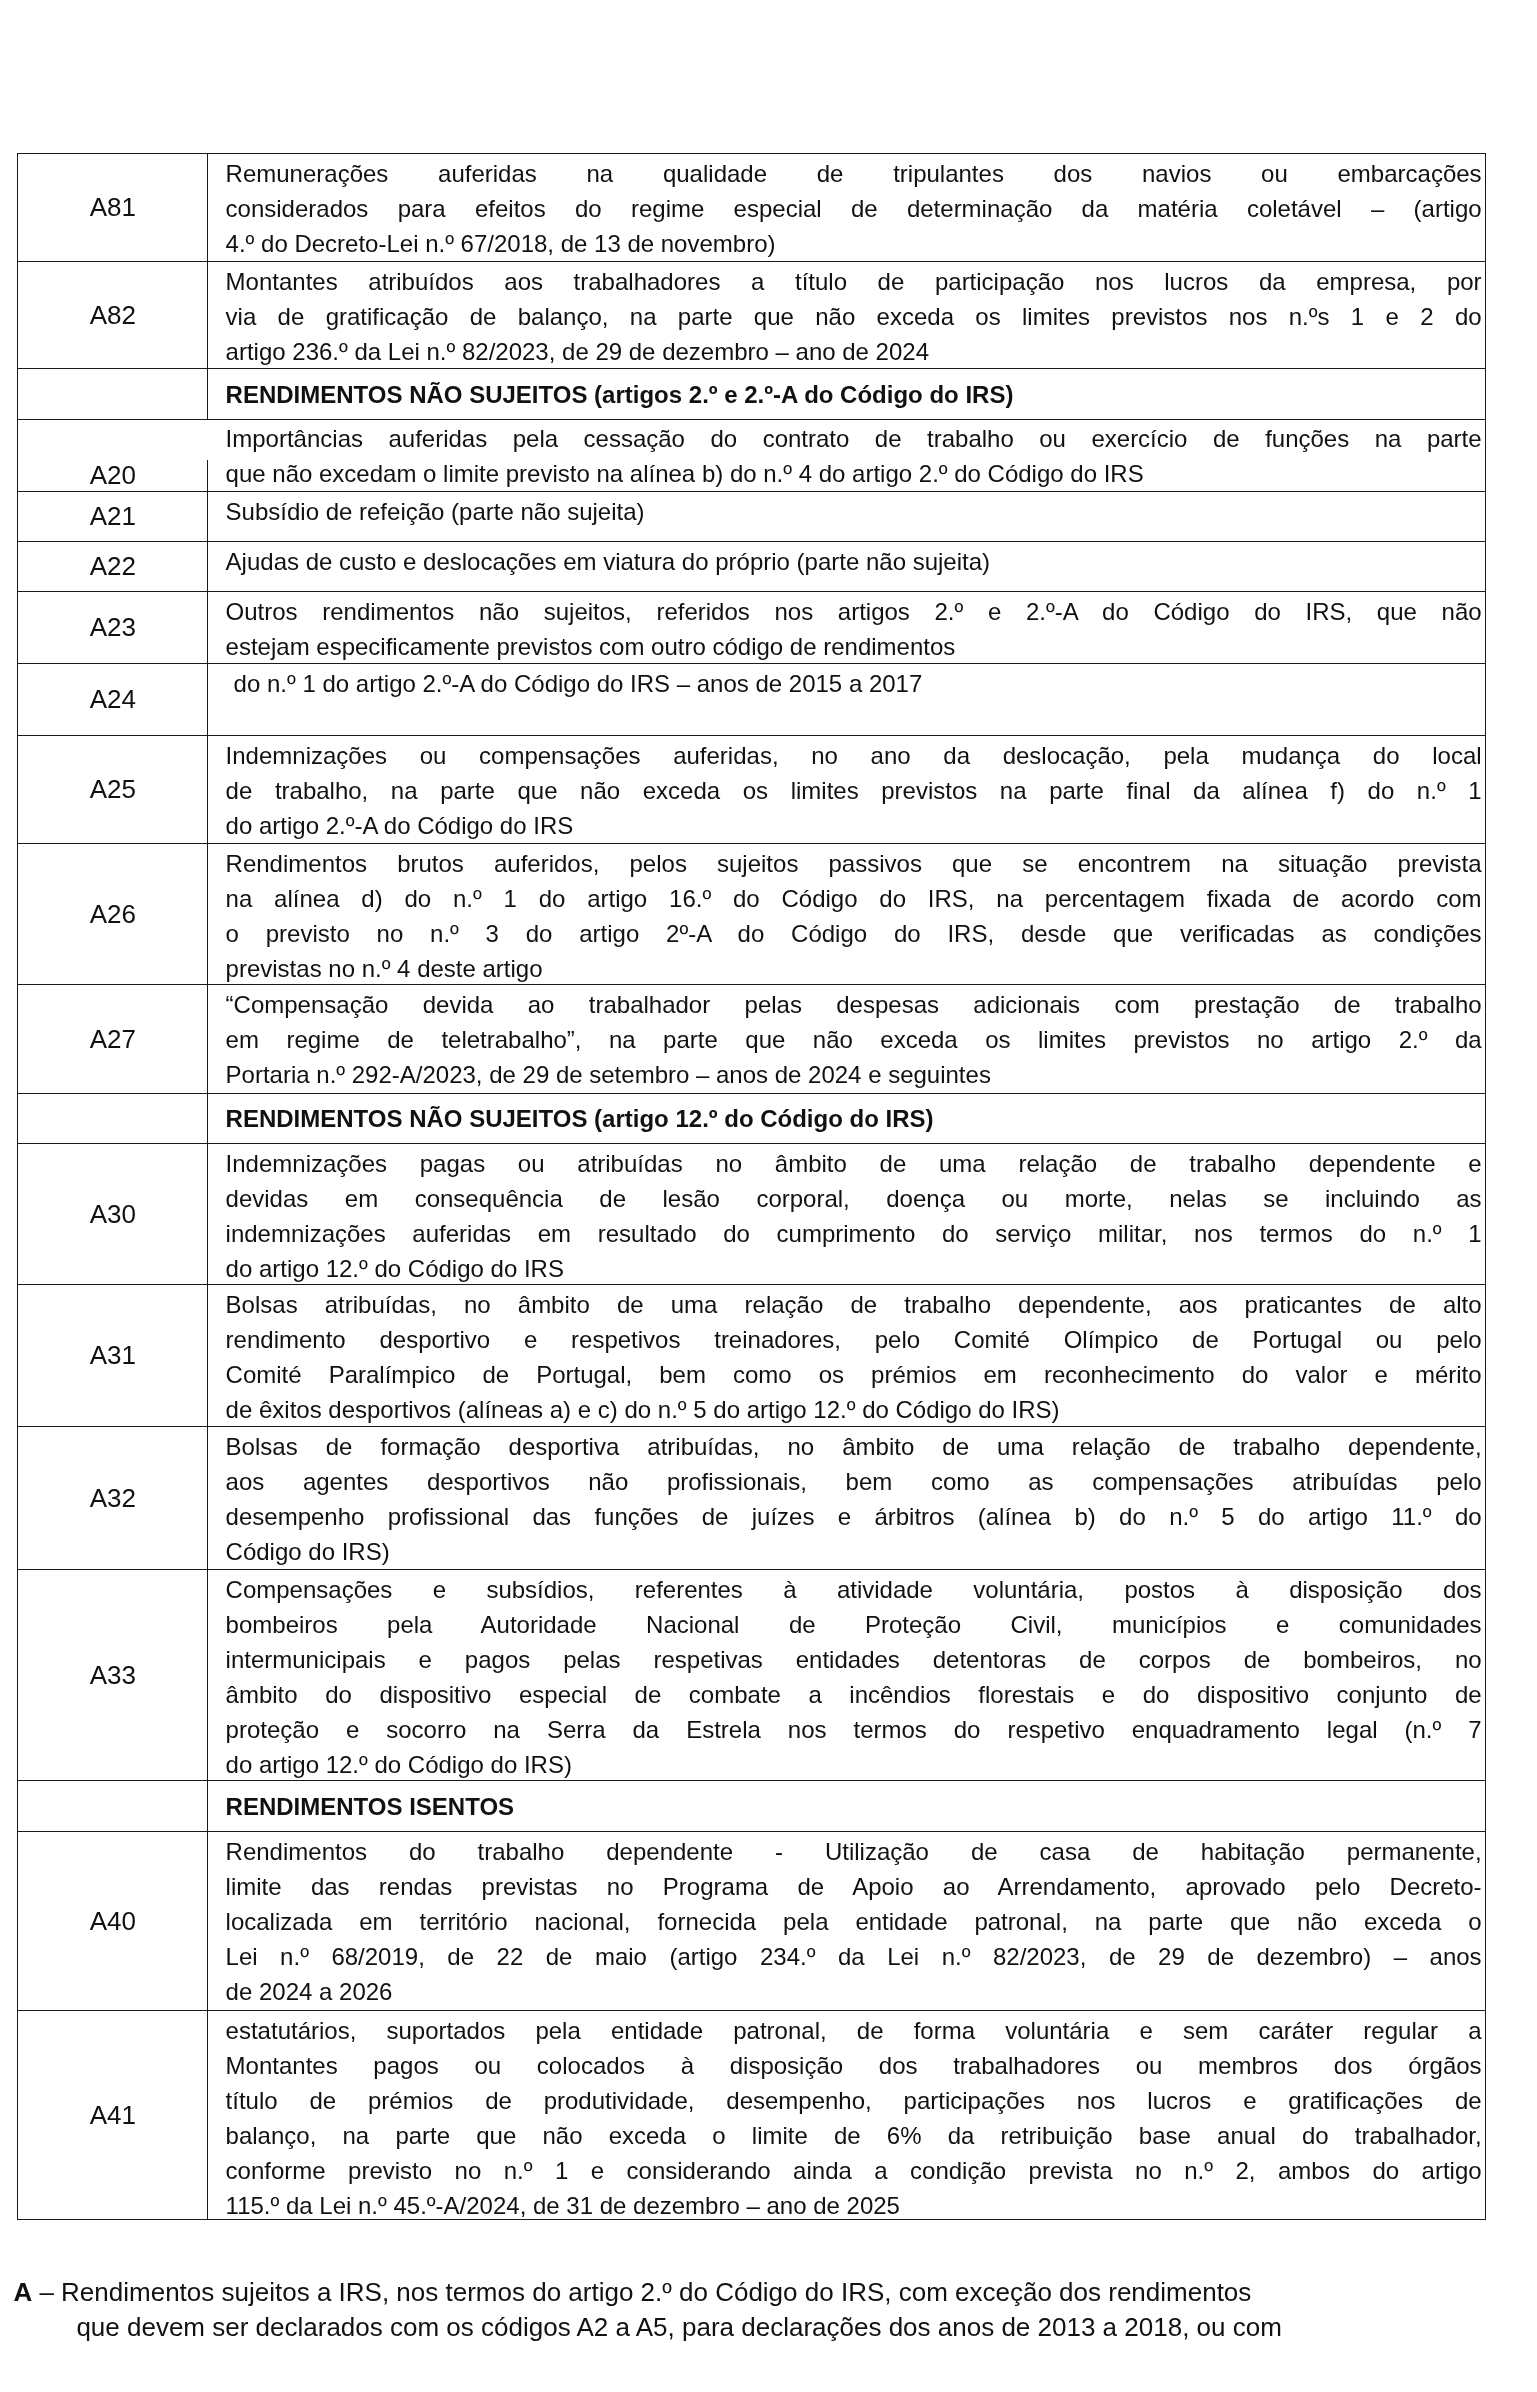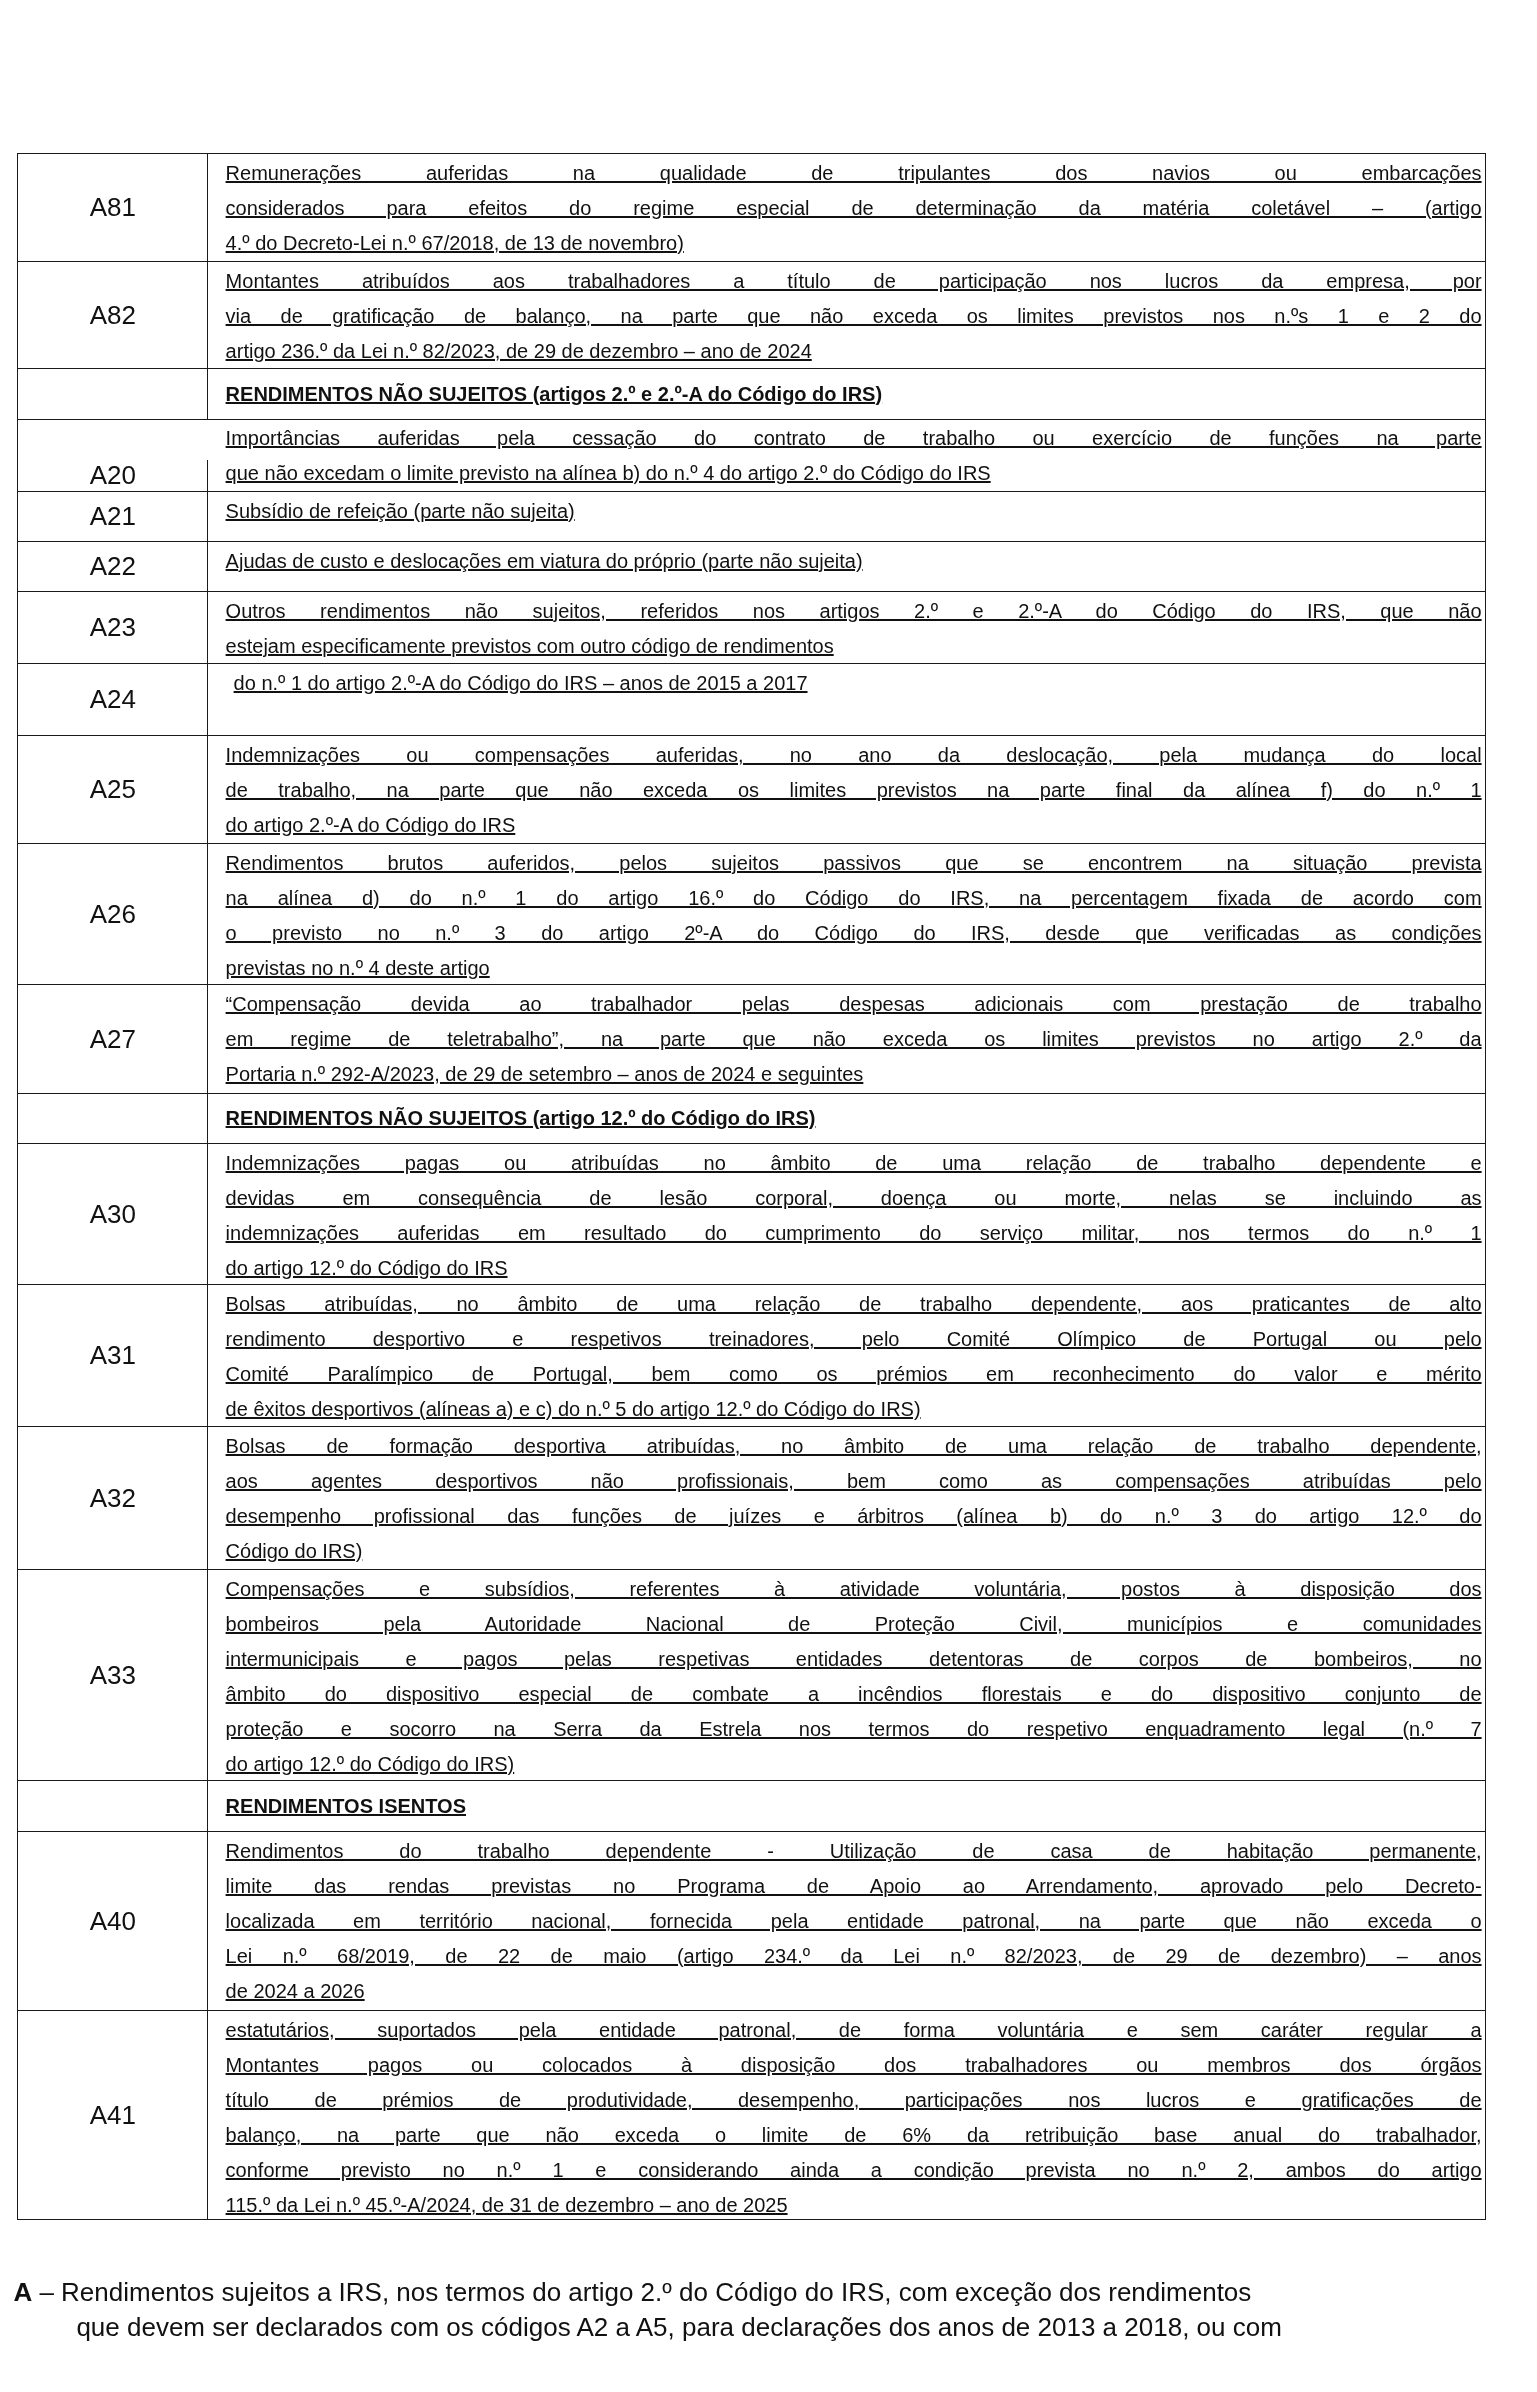--- a/index.html
+++ b/index.html
@@ -19,23 +19,23 @@
     width: 190px; flex: 0 0 190px; border-right: 1.9px solid #1a1a1a;
     display: flex; align-items: center; justify-content: center;
     font-size: 26px; box-sizing: border-box;
   }
   .desc {
     flex: 1 1 auto; padding: 1.9px 1.9px 0 17.3px; box-sizing: border-box;
     display: flex; flex-direction: column; justify-content: flex-start;
     overflow: hidden;
   }
   .line {
-    font-size: 20px; line-height: 35px; height: 35px;
+    font-size: 24px; line-height: 35px; height: 35px;
     white-space: nowrap; text-align: justify; text-align-last: justify;
-    transform-origin: left center; display: block; text-decoration: underline;
+    transform-origin: left center; display: block;
   }
   .line.last { text-align-last: left; }
   .row.section .desc { justify-content: center; padding-top: 0; }
   .row.section .line { font-weight: bold; text-align-last: left; }
   .footnote {
     position: absolute; left: 13.4px; top: 2275px; width: 1479px;
     font-size: 26px; line-height: 35px;
   }
   .footnote .fn-line { white-space: nowrap; display: block; transform-origin: left center; }
   .footnote .fn-line.l2 { padding-left: 63px; }
@@ -146,21 +146,21 @@
         <span class="line" style="display: block; width: 1256px;">rendimento desportivo e respetivos treinadores, pelo Comité Olímpico de Portugal ou pelo</span>
         <span class="line" style="display: block; width: 1256px;">Comité Paralímpico de Portugal, bem como os prémios em reconhecimento do valor e mérito</span>
         <span class="line last" style="display: block; width: 1256px;">de êxitos desportivos (alíneas a) e c) do n.º 5 do artigo 12.º do Código do IRS)</span>
       </div>
     </div>
     <div class="row" style="height: 143px;">
       <div class="code">A32</div>
       <div class="desc">
         <span class="line" style="display: block; width: 1256px;">Bolsas de formação desportiva atribuídas, no âmbito de uma relação de trabalho dependente,</span>
         <span class="line" style="display: block; width: 1256px;">aos agentes desportivos não profissionais, bem como as compensações atribuídas pelo</span>
-        <span class="line" style="display: block; width: 1256px;">desempenho profissional das funções de juízes e árbitros (alínea b) do n.º 3 do artigo 12.º do</span>
+        <span class="line" style="display: block; width: 1256px;">desempenho profissional das funções de juízes e árbitros (alínea b) do n.º 5 do artigo 11.º do</span>
         <span class="line last" style="display: block; width: 1256px;">Código do IRS)</span>
       </div>
     </div>
     <div class="row" style="height: 211px;">
       <div class="code">A33</div>
       <div class="desc">
         <span class="line" style="display: block; width: 1256px;">Compensações e subsídios, referentes à atividade voluntária, postos à disposição dos</span>
         <span class="line" style="display: block; width: 1256px;">bombeiros pela Autoridade Nacional de Proteção Civil, municípios e comunidades</span>
         <span class="line" style="display: block; width: 1256px;">intermunicipais e pagos pelas respetivas entidades detentoras de corpos de bombeiros, no</span>
         <span class="line" style="display: block; width: 1256px;">âmbito do dispositivo especial de combate a incêndios florestais e do dispositivo conjunto de</span>

